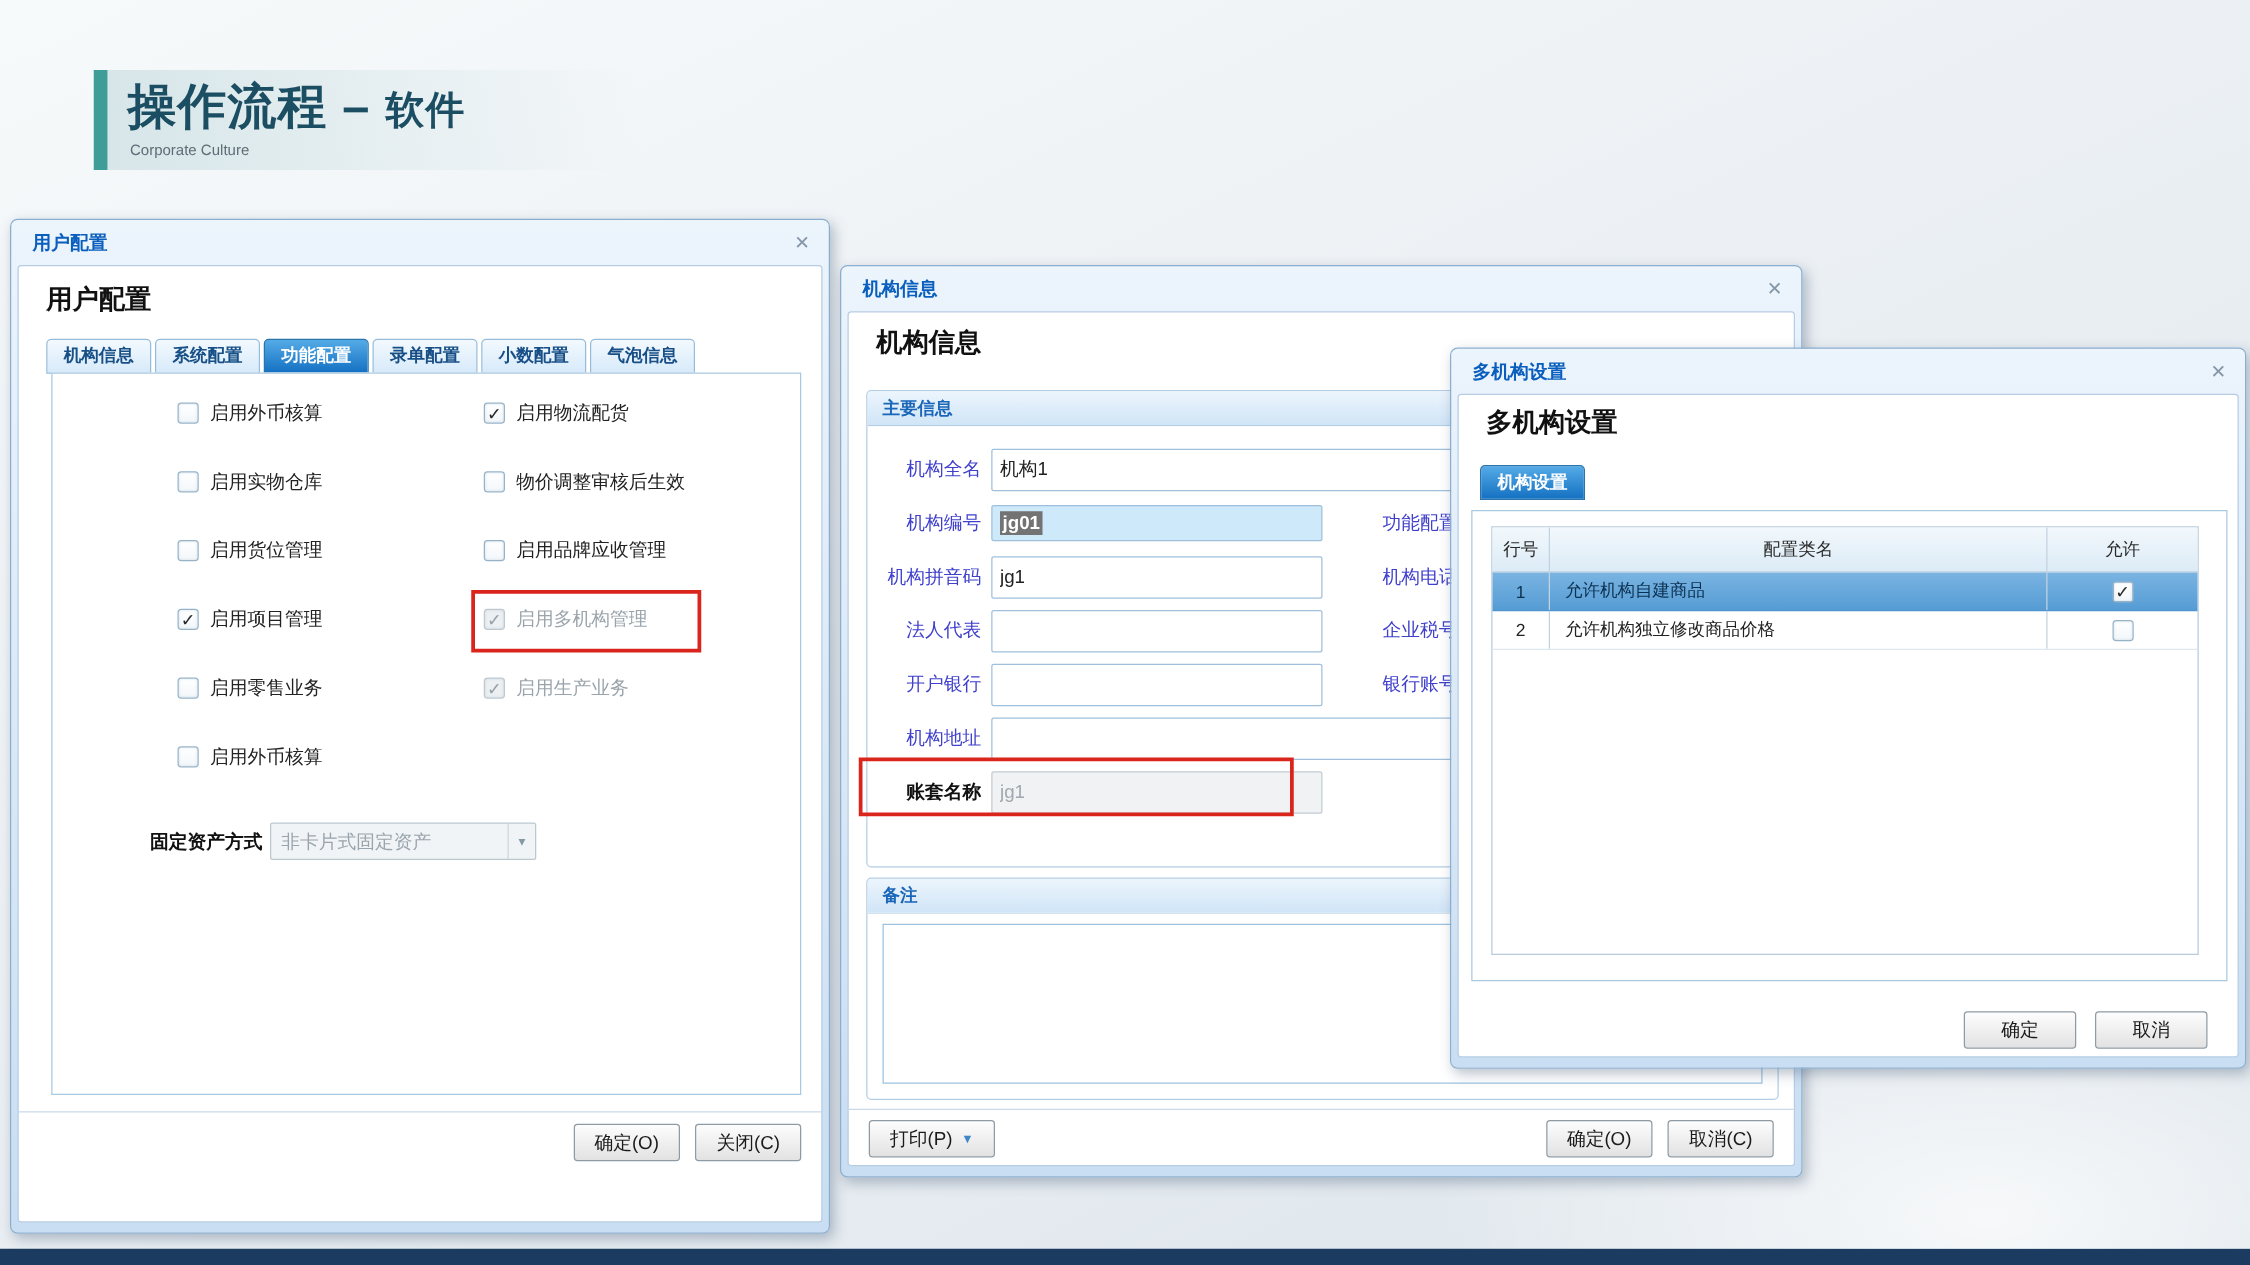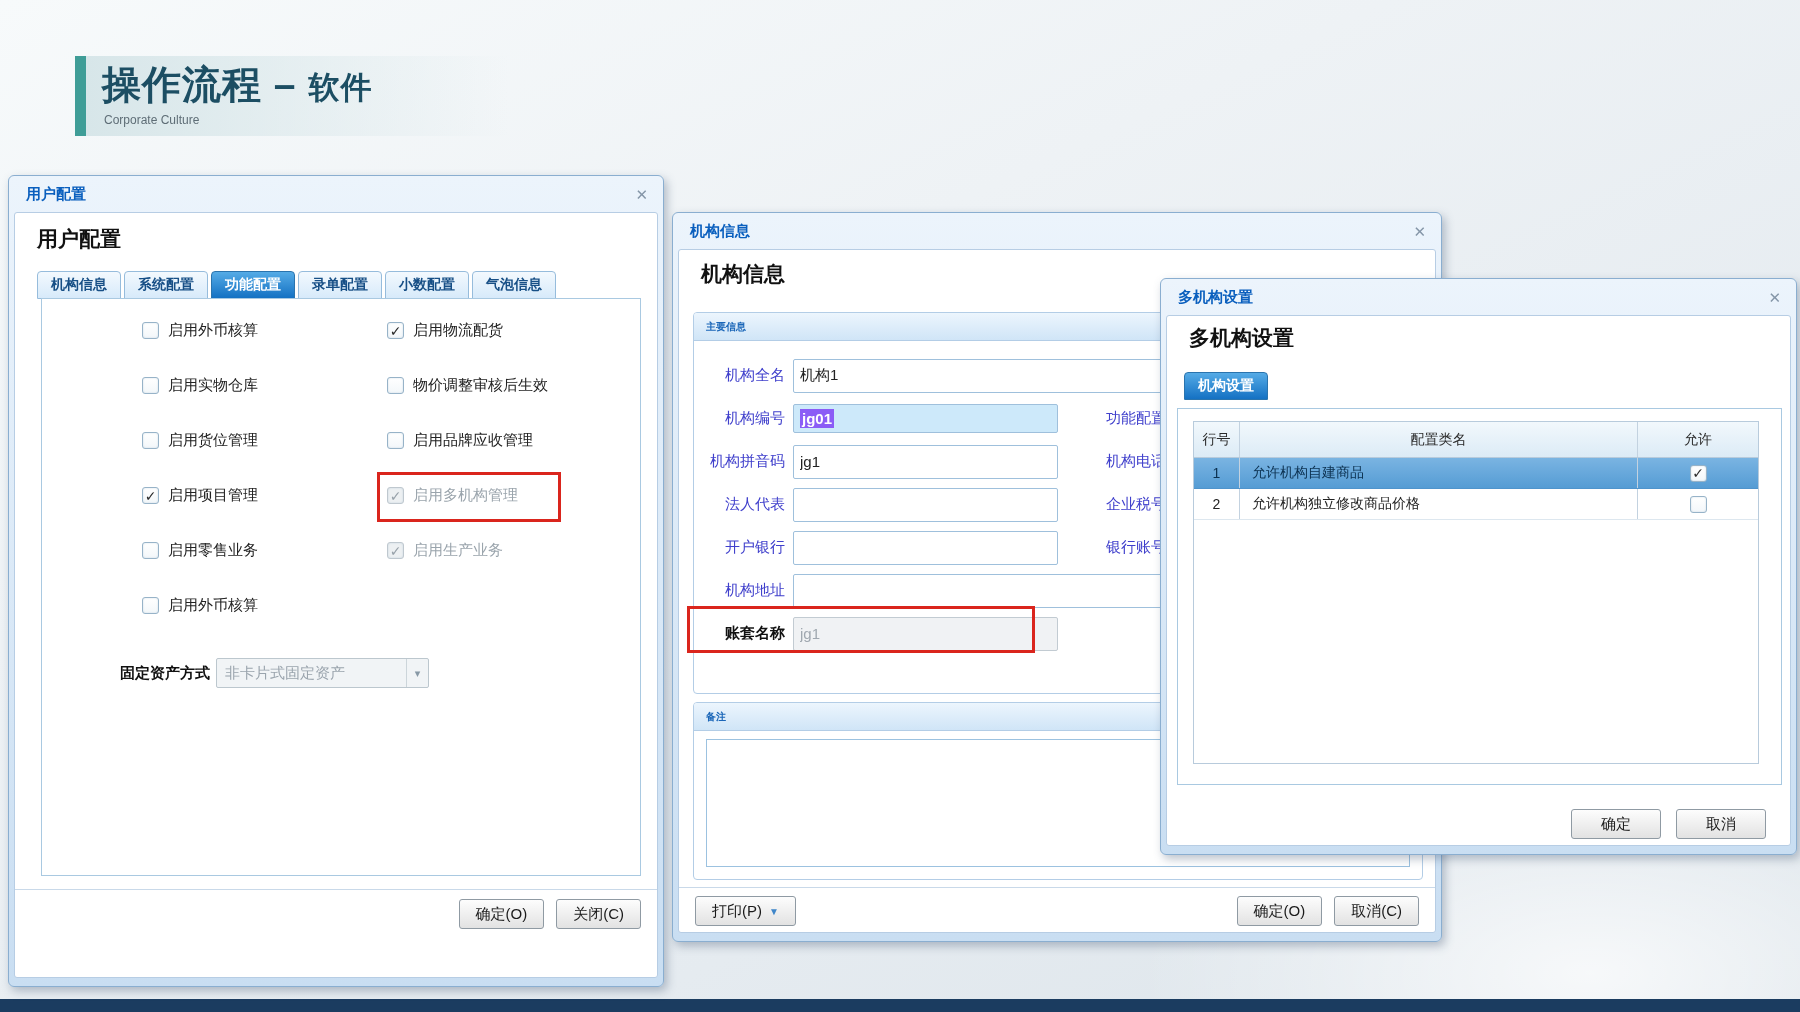--- a/index.html
+++ b/index.html
@@ -65,34 +65,34 @@
   .footer1{position:absolute;left:0;right:0;top:676px;border-top:1px solid #c9d9e9;
     padding:9px 16px 0;display:flex;justify-content:flex-end;gap:12px;}
   #redbox-multiorg{left:368px;top:296px;width:184px;height:50px;}
 
   
   #win-org{left:672px;top:212px;width:770px;height:730px;z-index:20;}
   #win-org .win-body{height:684px;}
   #win-org .win-heading{position:absolute;left:22px;top:10px;}
   .fieldset{position:absolute;left:14px;width:730px;border:1px solid #b3cde6;border-radius:4px;background:#fff;}
   .fieldset-head{height:28px;background:linear-gradient(#ecf5fd,#d0e5f7);color:#1a66b8;font-weight:bold;
-    font-size:10px;display:flex;align-items:center;padding-left:12px;border-bottom:1px solid #b3cde6;
+    font-size:14px;display:flex;align-items:center;padding-left:12px;border-bottom:1px solid #b3cde6;
     border-radius:3px 3px 0 0;}
   #fs-main{top:62px;height:382px;}
   #fs-main .fs-body{padding-top:13px;}
   .frow{position:relative;height:43px;display:flex;align-items:center;padding-left:6px;}
   .flabel{width:85px;text-align:right;font-size:15px;color:#4040cc;margin-right:8px;white-space:nowrap;}
   .flabel.dark{color:#111;font-weight:bold;}
   .finput{height:29px;border:1px solid #9fc0dc;background:#fff;font-size:15px;color:#222;padding:16px 6px;border-radius:2px;}
   .finput.w-norm{width:265px;}
   .finput.w-wide{width:420px;}
   .finput.disabled{background:#f0f2f4;border-color:#c2cbd2;color:#a0a8b0;}
   .fieldbox{height:29px;border:1px solid #9fc0dc;background:#cde9fa;display:flex;align-items:center;
     padding:0 6px;font-size:15px;border-radius:2px;}
-  .selection{background:#8b5cf6;color:#fff;padding:1px 2px;font-weight:bold;}
+  .selection{background:#737373;color:#fff;padding:1px 2px;font-weight:bold;}
   .rlabel{position:absolute;left:387px;width:85px;text-align:right;font-size:15px;color:#4040cc;white-space:nowrap;}
   #fs-remark{top:452px;height:178px;}
   .remark-area{margin:8px 12px;height:128px;border:1px solid #9cc2e0;background:#fff;font-size:14px;
     color:#222;resize:none;width:calc(100% - 24px);display:block;}
   .footer2{position:absolute;left:0;right:0;top:637px;border-top:1px solid #c9d9e9;
     padding:8px 16px 0;display:flex;justify-content:space-between;align-items:flex-start;}
   .footer2 .right{display:flex;gap:12px;}
   .print-arrow{color:#3f86c9;font-size:10px;margin-left:7px;}
   #redbox-account{left:14px;top:393px;width:348px;height:47px;}
 

